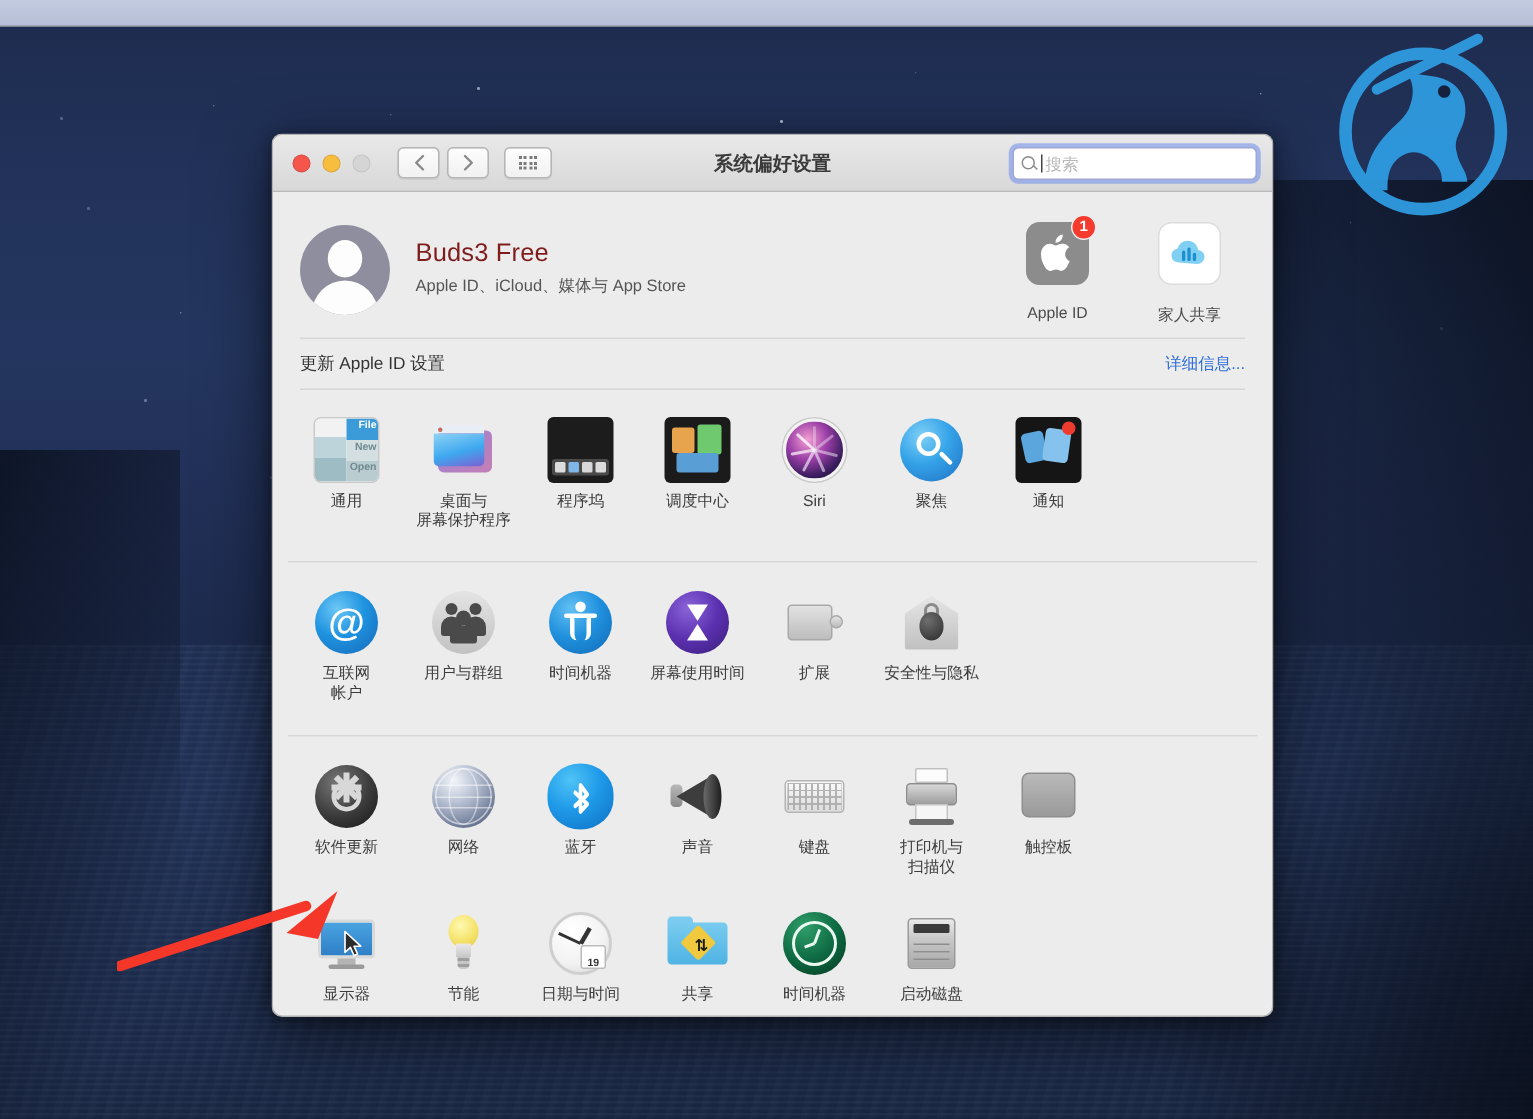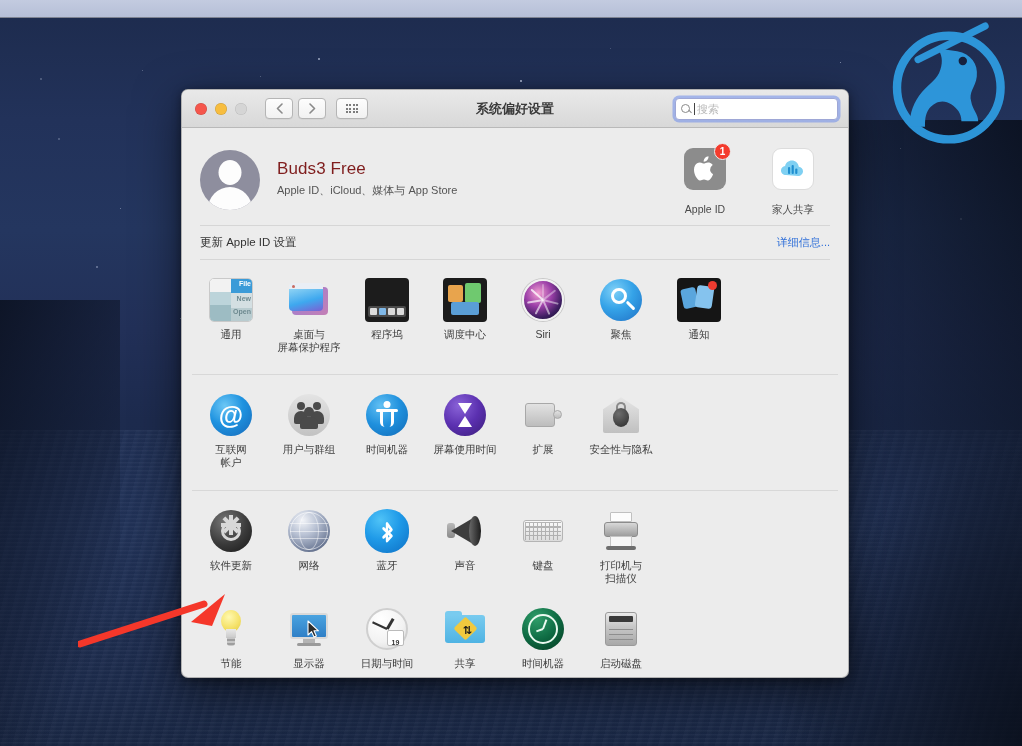--- a/index.html
+++ b/index.html
@@ -724,49 +724,57 @@
             <div class="ic-prn">
               <span class="top"></span>
               <span class="mid"></span>
               <span class="out"></span>
               <span class="leg"></span>
             </div>
           </div>
           <div class="lbl" style="white-space: pre-line;">打印机与
 扫描仪</div>
         </div>
+        <div class="cell">
+          <div class="art">
+            <div>
+              <span class="ic-tp"></span>
+            </div>
+          </div>
+          <div class="lbl" style="white-space: pre-line;">触控板</div>
+        </div>
       </div>
   </div>
   <div class="section" style="padding-top:0">
     <div class="row" id="row4">
-        <div class="cell">
-          <div class="art">
-            <div class="ic-bulb">
-              <span class="glass"></span>
-              <span class="neck"></span>
-              <span class="base"></span>
-            </div>
-          </div>
-          <div class="lbl" style="white-space: pre-line;">节能</div>
-        </div>
         <div class="cell">
           <div class="art">
             <div class="ic-disp">
               <span class="scr"></span>
               <span class="stand"></span>
               <span class="base"></span>
       <svg style="position:absolute;left:20px;top:13px" width="13" height="18" viewBox="0 0 13 18">
         <path d="M1 1 L1 15 L4.6 11.6 L7 17 L9.4 16 L7 10.8 L11.5 10.8 Z" fill="#2b2b2b" stroke="#ffffff" stroke-width="1.1" stroke-linejoin="round"></path>
       </svg>
             </div>
           </div>
           <div class="lbl" style="white-space: pre-line;">显示器</div>
         </div>
         <div class="cell">
           <div class="art">
+            <div class="ic-bulb">
+              <span class="glass"></span>
+              <span class="neck"></span>
+              <span class="base"></span>
+            </div>
+          </div>
+          <div class="lbl" style="white-space: pre-line;">节能</div>
+        </div>
+        <div class="cell">
+          <div class="art">
             <div class="circ ic-clk">
       <span class="hh" style="width:2.5px;height:12px;transform:translate(-50%,-100%) rotate(30deg)"></span>
       <span class="hh" style="width:2px;height:16px;transform:translate(-50%,-100%) rotate(-65deg)"></span>
       <span class="cal"><span class="ch"></span><span class="cd">19</span></span>
             </div>
           </div>
           <div class="lbl" style="white-space: pre-line;">日期与时间</div>
         </div>
         <div class="cell">
           <div class="art">

